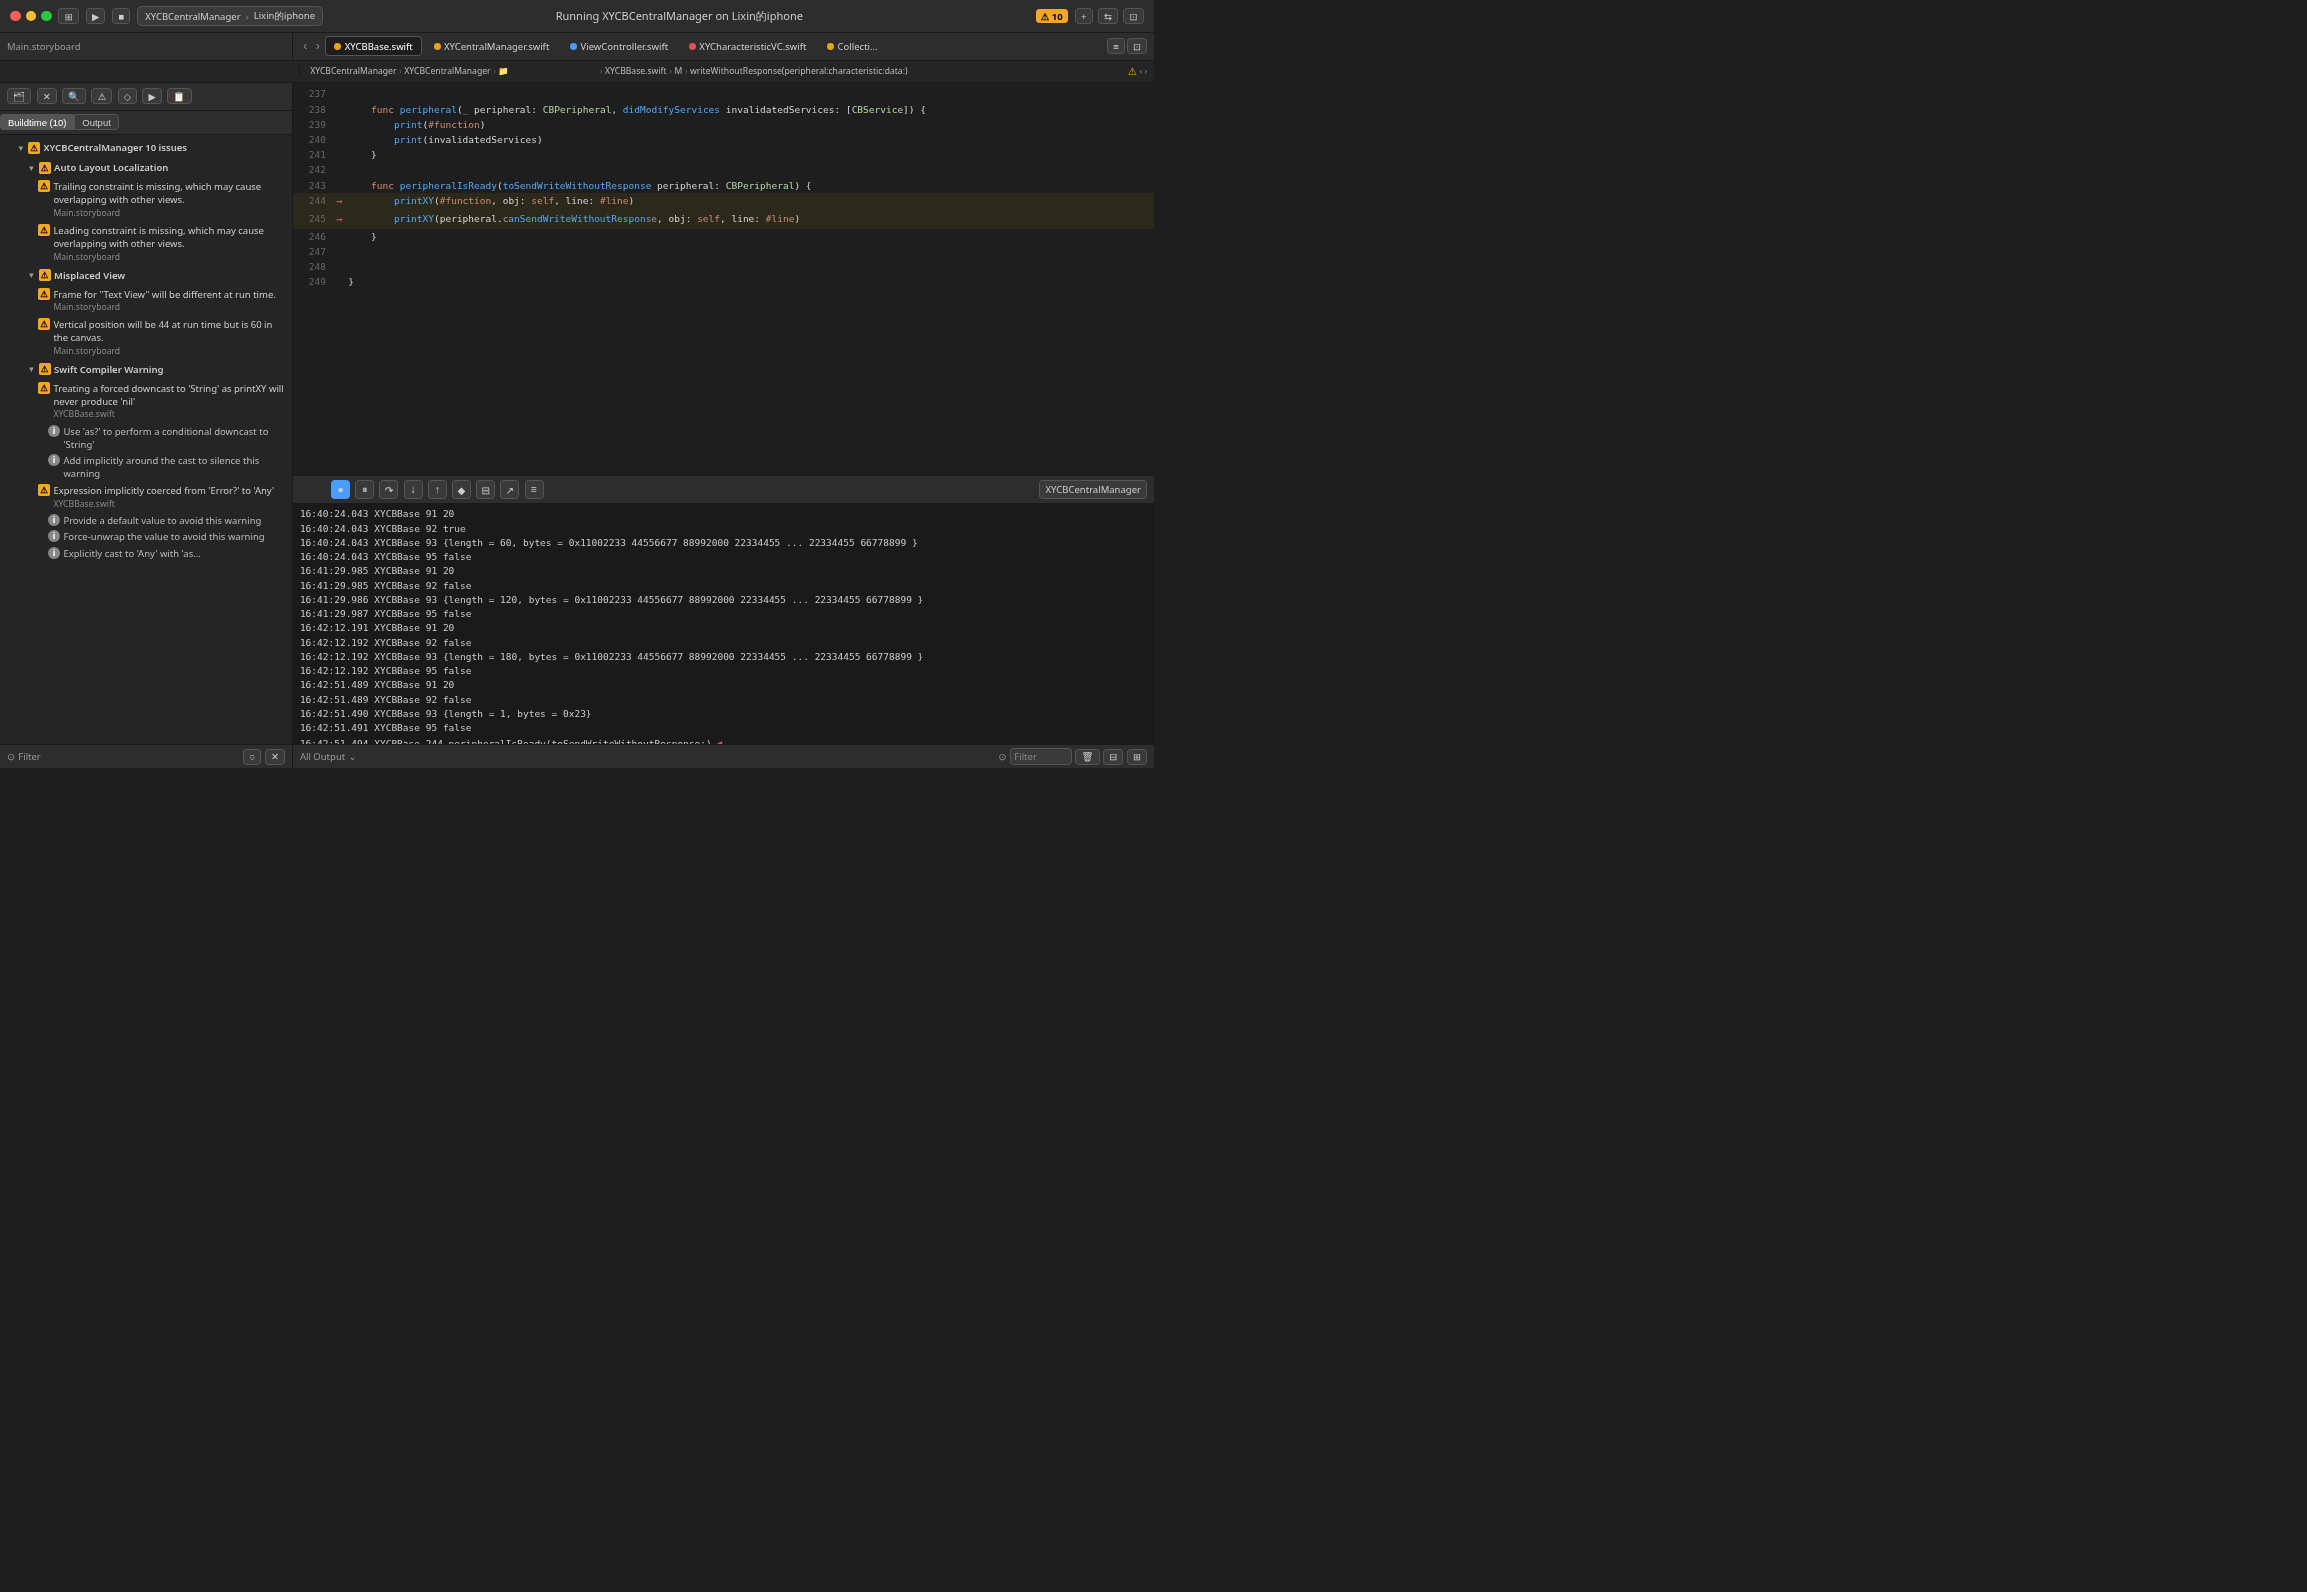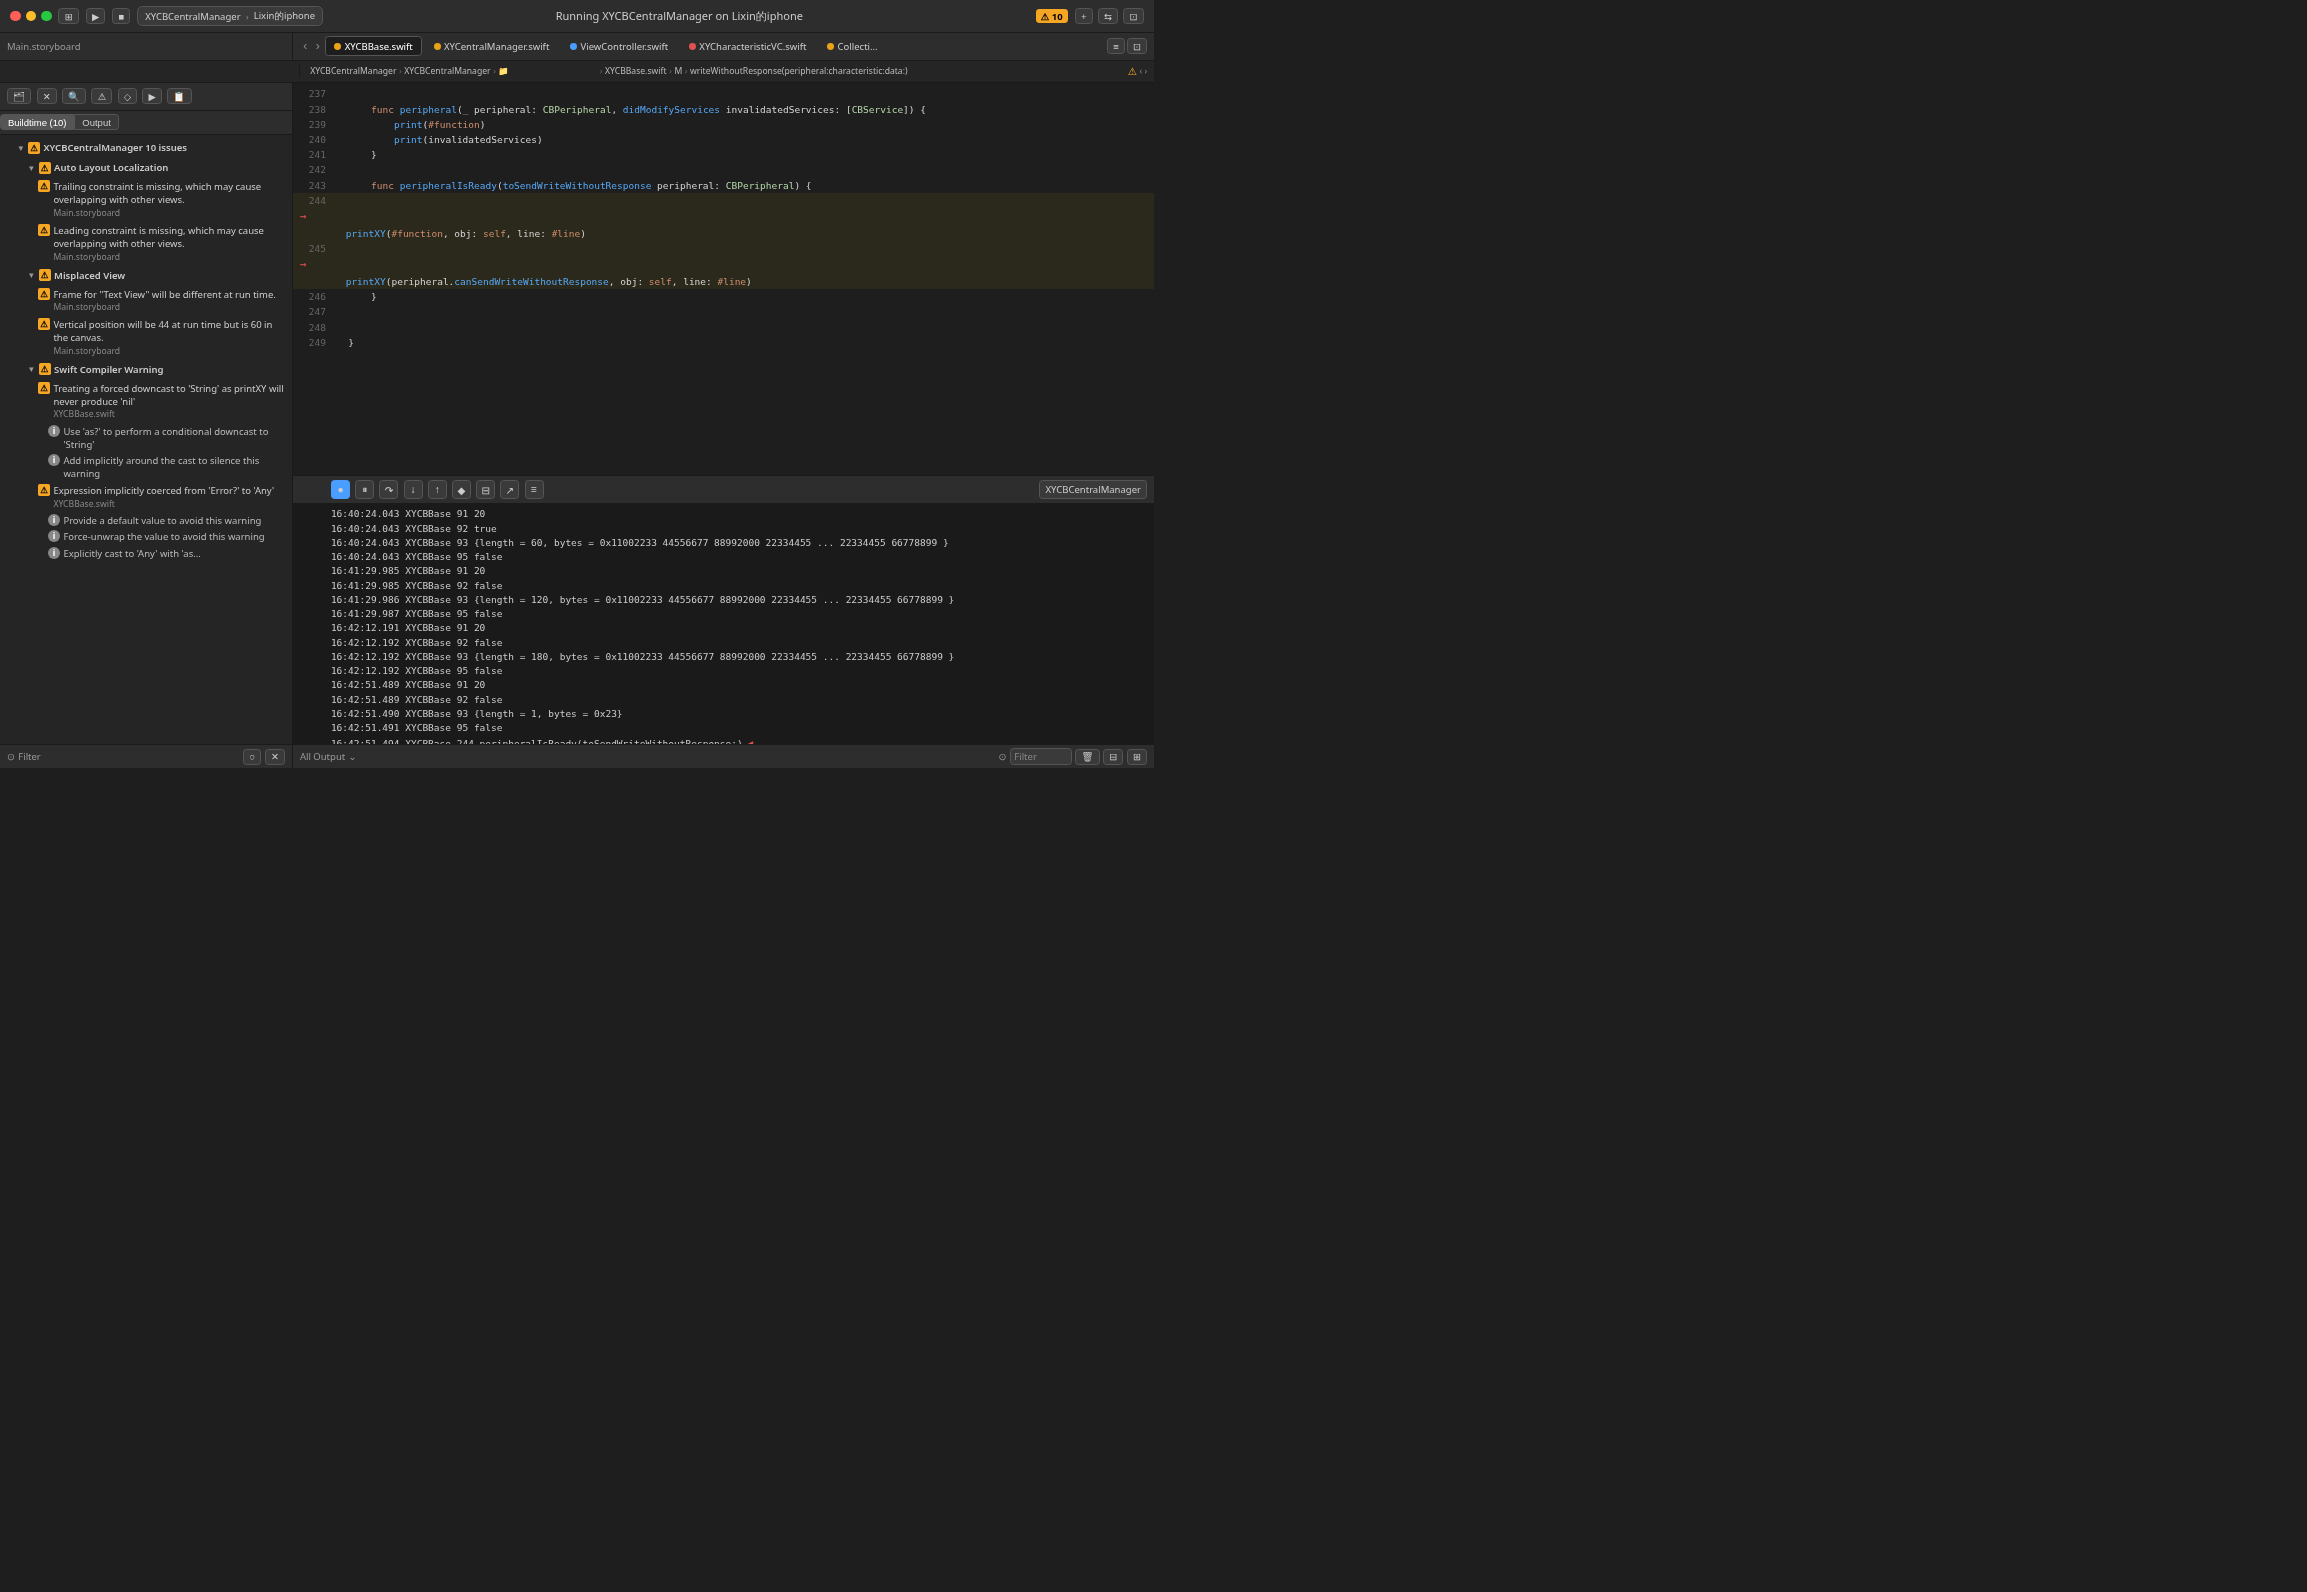--- a/index.html
+++ b/index.html
@@ -246,21 +246,20 @@
       font-size: 9.5px;
       line-height: 1.6;
     }
     .code-line {
       display: flex;
       align-items: flex-start;
       padding: 0 6.9px;
     }
     .code-line.highlighted {
       background: rgba(255,200,0,0.06);
-      flex-direction: column;
     }
     .line-num {
       width: 26px;
       color: #666;
       text-align: right;
       margin-right: 10.3px;
       user-select: none;
       flex-shrink: 0;
     }
     .line-indicator {
@@ -308,21 +307,20 @@
       cursor: pointer;
     }
     .console-output {
       flex: 1;
       overflow-y: auto;
       padding: 3.4px 6.9px;
       font-family: "SF Mono", "Menlo", monospace;
       font-size: 9.5px;
       line-height: 1.5;
       color: #ccc;
-      margin-left: 31px;
     }
     .console-output::-webkit-scrollbar { width: 5.2px; }
     .console-output::-webkit-scrollbar-track { background: #1a1a1a; }
     .console-output::-webkit-scrollbar-thumb { background: #444; border-radius: 2.6px; }
     .console-line {
       display: flex;
       align-items: center;
       gap: 3.4px;
     }
     .console-line .arrow {

